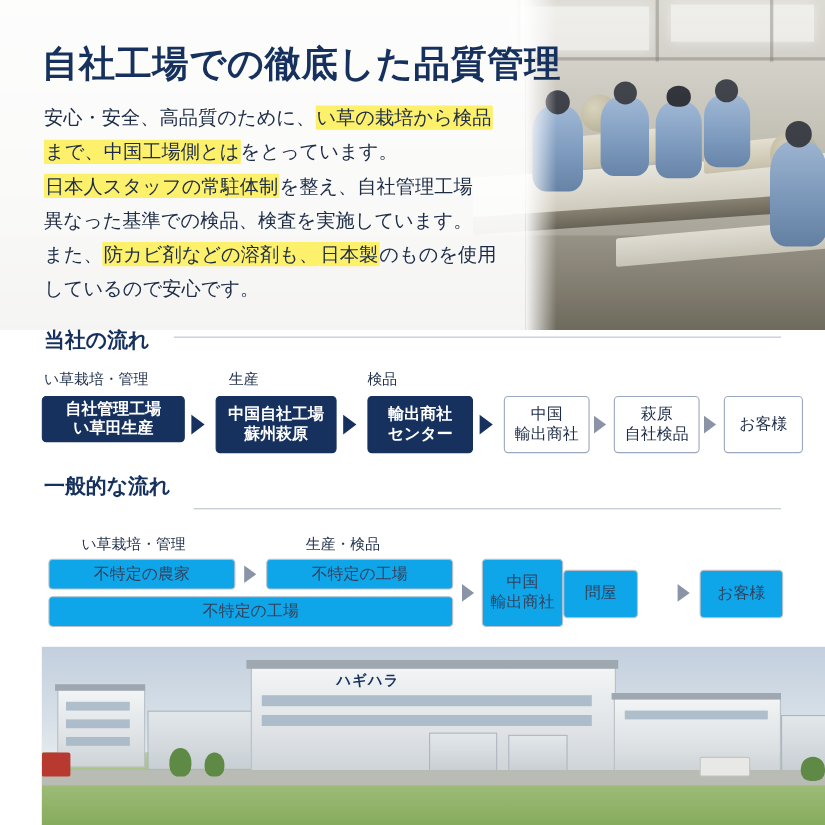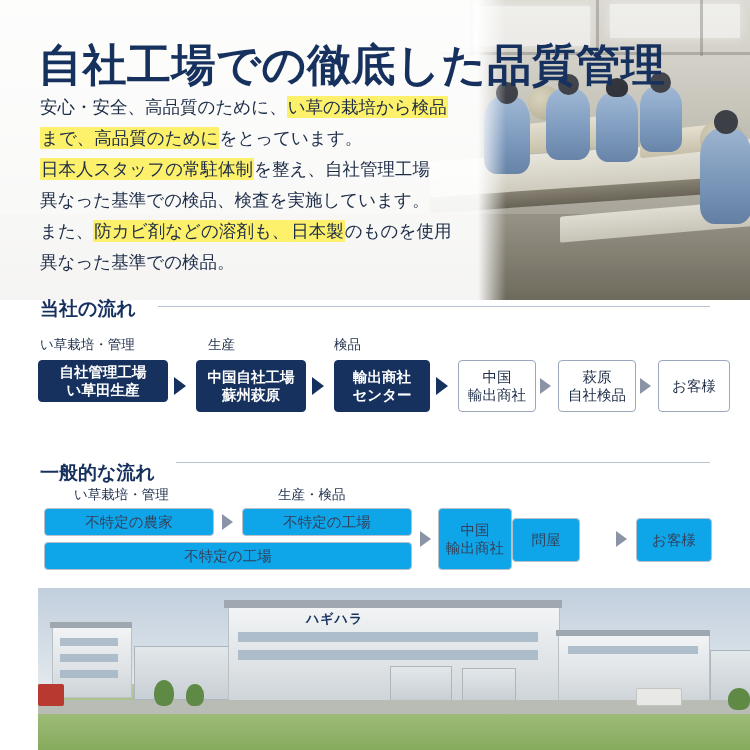--- a/index.html
+++ b/index.html
@@ -101,21 +101,21 @@
     position: absolute;
     left: 478px; top: 0;
     width: 28px; height: 300px;
     background: linear-gradient(90deg, rgba(255,255,255,0.93) 0%, rgba(255,255,255,0.0) 100%);
   }
 
   
   .headline {
     position: absolute;
     left: 38px; top: 36px;
-    font-size: 44px;
+    font-size: 33px;
     font-weight: bold;
     letter-spacing: 0.5px;
     color: #16315e;
     white-space: nowrap;
   }
 
   
   .body-copy {
     position: absolute;
     left: 40px; top: 92px;
@@ -304,25 +304,25 @@
     <div class="ph-vignette"></div>
 
     <div class="white-panel"></div>
     <div class="white-panel-fade"></div>
   </div>
 
   <div class="headline">自社工場での徹底した品質管理</div>
 
   <div class="body-copy">
     <div class="line"><span>安心・安全、高品質のために、</span><span class="hl">い草の栽培から検品</span></div>
-    <div class="line"><span class="hl">まで、高品質のために</span><span>をとっています。</span></div>
+    <div class="line"><span class="hl">まで、中国工場側とは</span><span>をとっています。</span></div>
     <div class="line"><span class="hl">日本人スタッフの常駐体制</span><span>を整え、自社管理工場</span></div>
     <div class="line">異なった基準での検品、検査を実施しています。</div>
     <div class="line"><span>また、</span><span class="hl">防カビ剤などの溶剤も、</span><span class="hl">日本製</span><span>のものを使用</span></div>
-    <div class="line">異なった基準での検品。</div>
+    <div class="line">しているので安心です。</div>
   </div>
 
   <div class="sec-title" style="left:40px; top:296px;">当社の流れ</div>
   <div class="sec-rule" style="left:158px; top:306px; width:552px;"></div>
 
   <div class="col-label" style="left:40px; top:336px;">い草栽培・管理</div>
   <div class="col-label" style="left:208px; top:336px;">生産</div>
   <div class="col-label" style="left:334px; top:336px;">検品</div>
 
   <div class="box box-dark" style="left:38px; top:360px; width:130px; height:42px;">自社管理工場
@@ -335,21 +335,21 @@
 センター</div>
   <div class="arrow arrow-dark" style="left:436px; top:377px;"></div>
   <div class="box box-light" style="left:458px; top:360px; width:78px; height:52px;">中国
 輸出商社</div>
   <div class="arrow arrow-grey" style="left:540px; top:378px;"></div>
   <div class="box box-light" style="left:558px; top:360px; width:78px; height:52px;">萩原
 自社検品</div>
   <div class="arrow arrow-grey" style="left:640px; top:378px;"></div>
   <div class="box box-light" style="left:658px; top:360px; width:72px; height:52px;">お客様</div>
 
-  <div class="sec-title" style="left:40px; top:460px;">一般的な流れ</div>
+  <div class="sec-title" style="left:40px; top:429px;">一般的な流れ</div>
   <div class="sec-rule" style="left:176px; top:462px; width:534px;"></div>
 
   <div class="col-label" style="left:74px; top:486px;">い草栽培・管理</div>
   <div class="col-label" style="left:278px; top:486px;">生産・検品</div>
 
   <div class="box box-grey" style="left:44px; top:508px; width:170px; height:28px;">不特定の農家</div>
   <div class="arrow arrow-grey" style="left:222px; top:514px;"></div>
   <div class="box box-grey" style="left:242px; top:508px; width:170px; height:28px;">不特定の工場</div>
 
   <div class="box box-grey" style="left:44px; top:542px; width:368px; height:28px;">不特定の工場</div>

